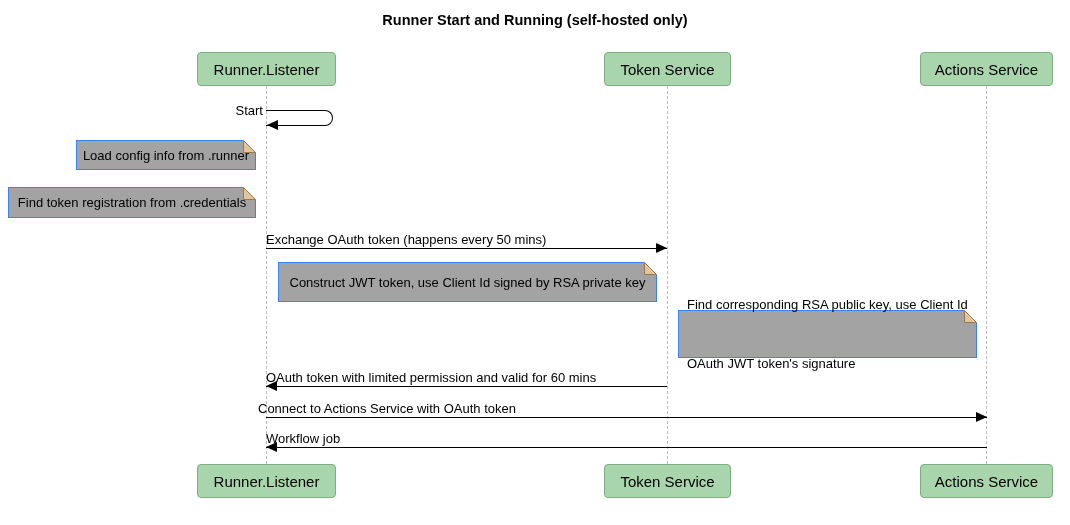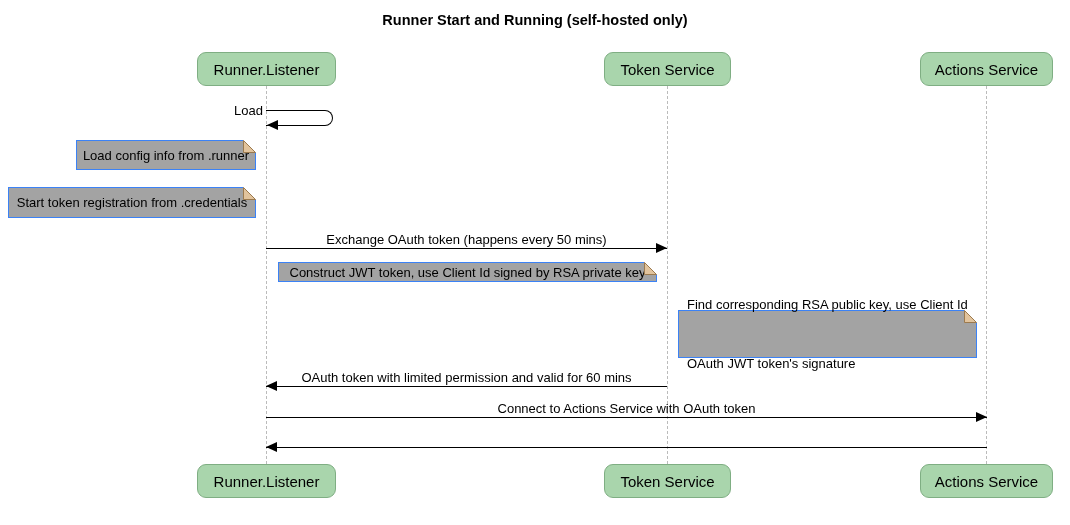--- a/index.html
+++ b/index.html
@@ -6,41 +6,41 @@
   .stage{
     position:relative;width:1070px;height:525px;background:#ffffff;
     font-family:"Liberation Sans",sans-serif;color:#000000;overflow:hidden;
   }
   .title{
     position:absolute;top:12px;left:0;width:100%;text-align:center;
     font-size:14.5px;font-weight:bold;white-space:nowrap;
   }
   .participant{
     position:absolute;height:34px;box-sizing:border-box;
-    background:#a9d5ac;border:1px solid #7fae83;border-radius:9px;
+    background:#a9d5ac;border:1px solid #7fae83;border-radius:4px;
     display:flex;align-items:center;justify-content:center;
     font-size:15px;white-space:nowrap;
   }
   .lifeline{
     position:absolute;top:86px;height:378px;width:0;
     border-left:1px dashed #bbbbbb;
   }
   .note{
     position:absolute;box-sizing:border-box;
     background:#a3a3a3;border:1px solid #3b82f6;
     font-size:13px;white-space:nowrap;
     display:flex;align-items:center;justify-content:center;
   }
   .note.multiline{
     flex-direction:column;align-items:flex-start;justify-content:center;
     padding-left:8px;line-height:19px;gap:40px;
   }
   .fold{position:absolute;top:-1px;right:-1px;width:13px;height:13px;}
   .msg-label{
-    position:absolute;font-size:13px;text-align:center;white-space:nowrap;
+    position:absolute;font-size:13px;white-space:nowrap;
     line-height:15px;
   }
   .msg-line{position:absolute;height:0;border-top:1px solid #000000;}
   .arr{position:absolute;width:0;height:0;
     border-top:5px solid transparent;border-bottom:5px solid transparent;}
   .arr.right{border-left:11px solid #000000;}
   .arr.left{border-right:11px solid #000000;}
   .selfloop{
     position:absolute;left:266px;top:110px;width:67px;height:16px;
     box-sizing:border-box;border:1px solid #000000;border-left:none;
@@ -65,69 +65,70 @@
   <div class="participant" style="left:197px;top:52px;width:139px">
     <span>Runner.Listener</span>
   </div>
   <div class="participant" style="left:604px;top:52px;width:127px">
     <span>Token Service</span>
   </div>
   <div class="participant" style="left:920px;top:52px;width:133px">
     <span>Actions Service</span>
   </div>
 
-  <div class="start-label">Load</div>
+  <div class="start-label">Start</div>
   <div class="selfloop"></div>
   <div class="arr left" style="left:267px;top:120px"></div>
 
   <div class="note" style="left:76px;top:140px;width:180px;height:30px">
     <span>Load config info from .runner</span>
     <svg class="fold" viewBox="0 0 13 13">
       <path d="M0,0 L13,0 L13,13 Z" fill="#ffffff"></path>
       <path d="M0.5,0.5 L0.5,12.5 L12.5,12.5 Z" fill="#e2c49d" stroke="#9c7a4e" stroke-width="1"></path>
     </svg>
   </div>
 
   <div class="note" style="left:8px;top:187px;width:248px;height:31px">
-    <span>Start token registration from .credentials</span>
+    <span>Find token registration from .credentials</span>
     <svg class="fold" viewBox="0 0 13 13">
       <path d="M0,0 L13,0 L13,13 Z" fill="#ffffff"></path>
       <path d="M0.5,0.5 L0.5,12.5 L12.5,12.5 Z" fill="#e2c49d" stroke="#9c7a4e" stroke-width="1"></path>
     </svg>
   </div>
 
   <div class="msg-label" style="left:266px;top:232px;width:401px">Exchange OAuth token (happens every 50 mins)</div>
   <div class="msg-line" style="left:266px;top:248px;width:401px"></div>
   <div class="arr right" style="left:656px;top:243px"></div>
 
-  <div class="note" style="left:278px;top:262px;width:379px;height:20px">
+  <div class="note" style="left:278px;top:262px;width:379px;height:40px">
     <span>Construct JWT token, use Client Id signed by RSA private key</span>
     <svg class="fold" viewBox="0 0 13 13">
       <path d="M0,0 L13,0 L13,13 Z" fill="#ffffff"></path>
       <path d="M0.5,0.5 L0.5,12.5 L12.5,12.5 Z" fill="#e2c49d" stroke="#9c7a4e" stroke-width="1"></path>
     </svg>
   </div>
 
   <div class="note multiline" style="left:678px;top:310px;width:299px;height:48px">
     <span>Find corresponding RSA public key, use Client Id</span>
     <span>OAuth JWT token's signature</span>
     <svg class="fold" viewBox="0 0 13 13">
       <path d="M0,0 L13,0 L13,13 Z" fill="#ffffff"></path>
       <path d="M0.5,0.5 L0.5,12.5 L12.5,12.5 Z" fill="#e2c49d" stroke="#9c7a4e" stroke-width="1"></path>
     </svg>
   </div>
 
   <div class="msg-label" style="left:266px;top:370px;width:401px">OAuth token with limited permission and valid for 60 mins</div>
   <div class="msg-line" style="left:266px;top:386px;width:401px"></div>
   <div class="arr left" style="left:266px;top:381px"></div>
 
-  <div class="msg-label" style="left:266px;top:401px;width:721px">Connect to Actions Service with OAuth token</div>
+  <div class="msg-label" style="left:258px;top:401px;width:721px">Connect to Actions Service with OAuth token</div>
   <div class="msg-line" style="left:266px;top:417px;width:721px"></div>
   <div class="arr right" style="left:976px;top:412px"></div>
 
+  <div class="msg-label" style="left:266px;top:431px;width:721px">Workflow job</div>
   <div class="msg-line" style="left:266px;top:447px;width:721px"></div>
   <div class="arr left" style="left:266px;top:442px"></div>
 
   <div class="participant" style="left:197px;top:464px;width:139px">
     <span>Runner.Listener</span>
   </div>
   <div class="participant" style="left:604px;top:464px;width:127px">
     <span>Token Service</span>
   </div>
   <div class="participant" style="left:920px;top:464px;width:133px">

